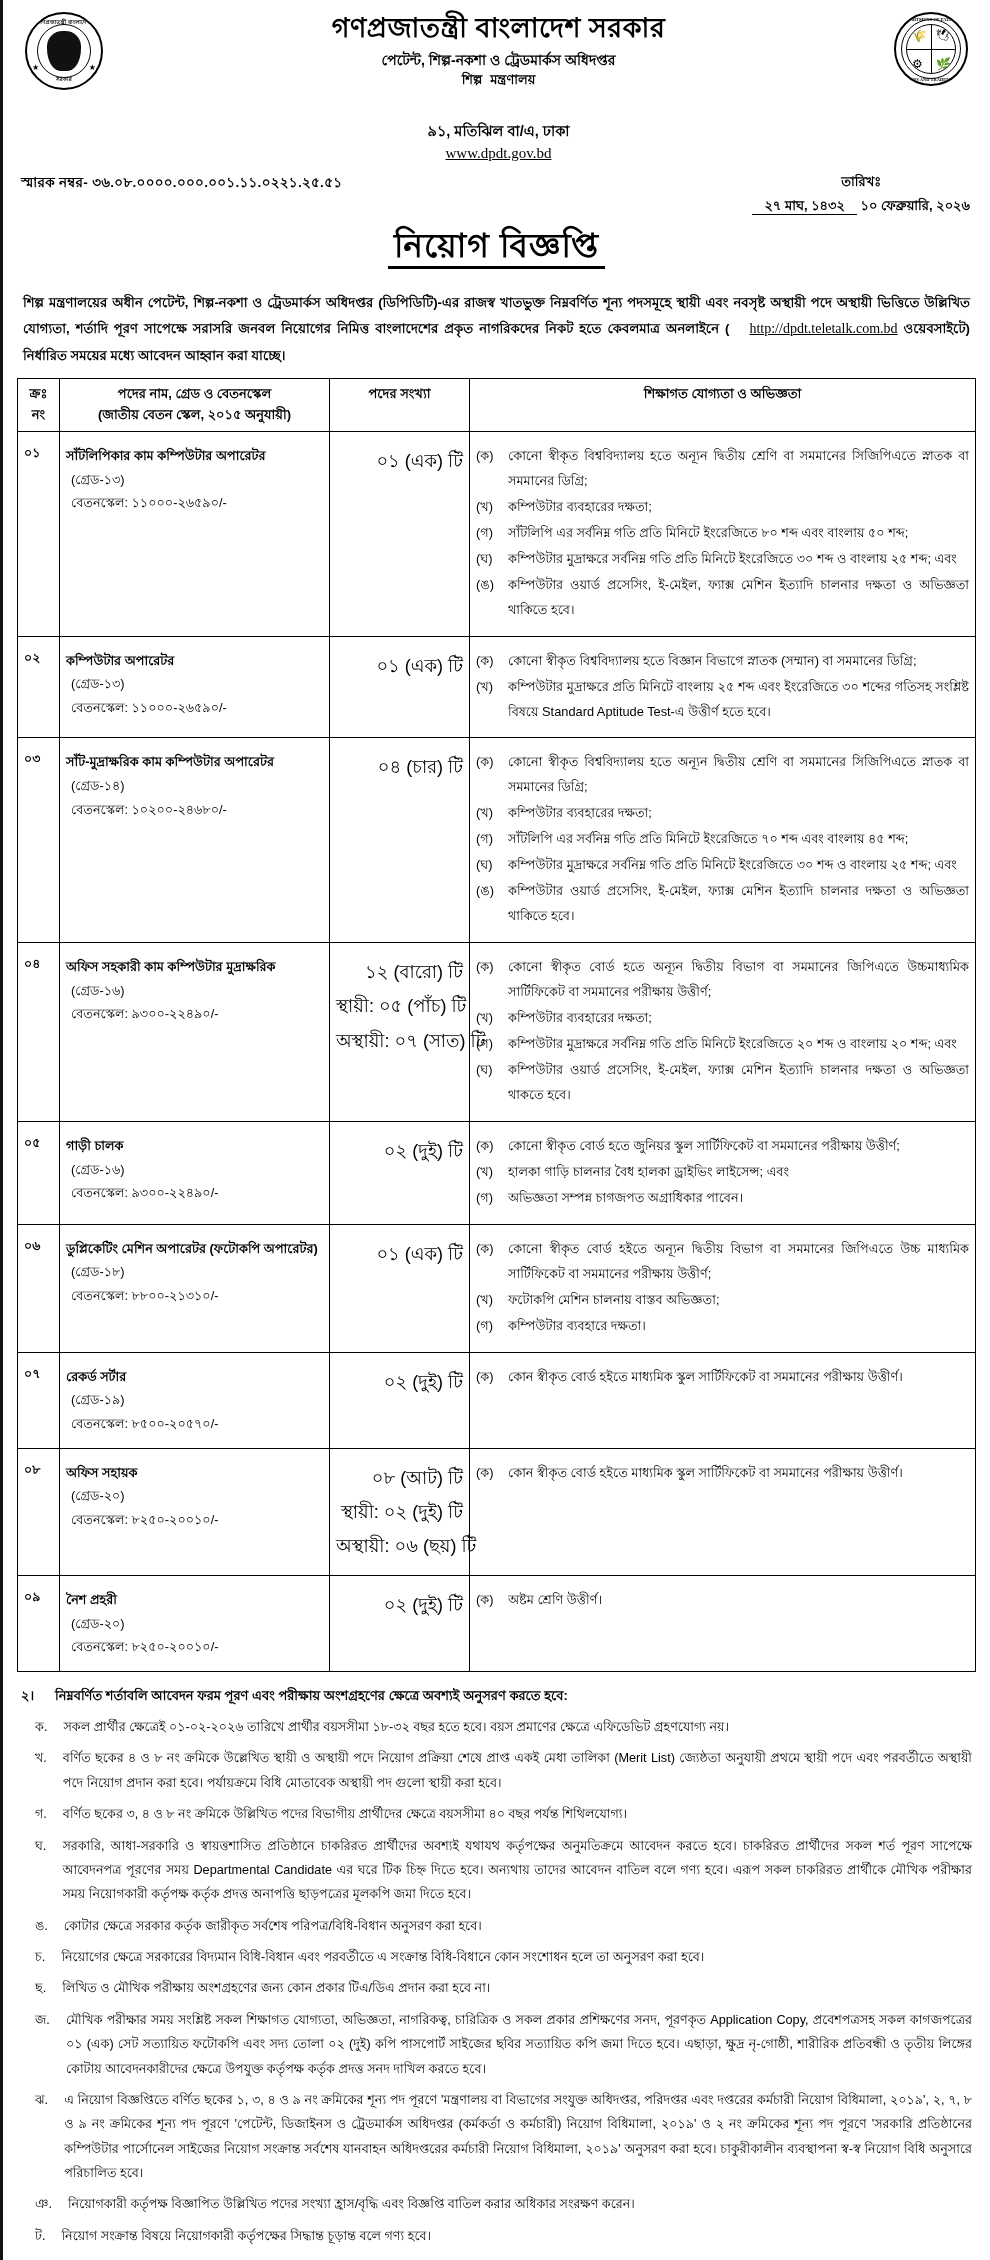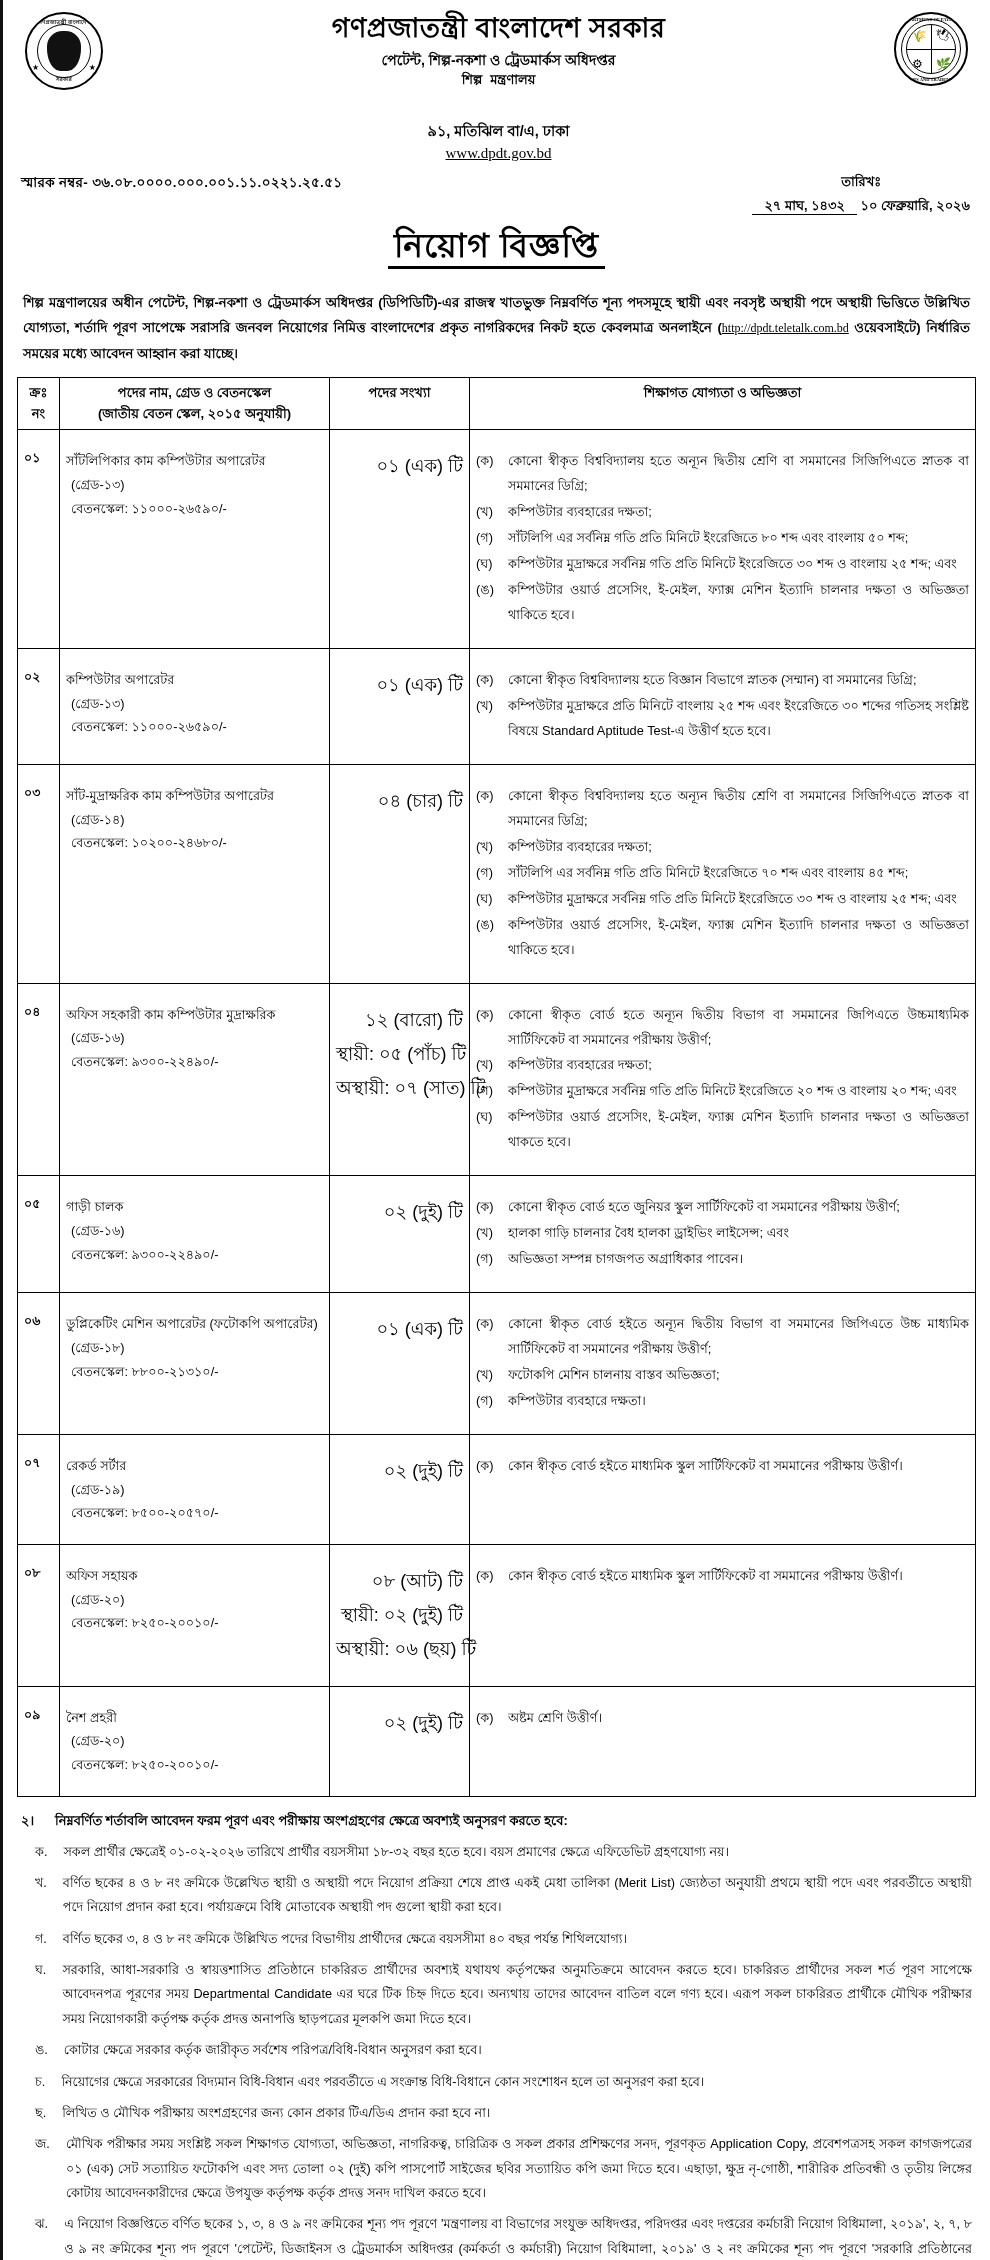--- a/index.html
+++ b/index.html
@@ -186,34 +186,35 @@
     font-weight:bold;
     font-size:13.2px;
     line-height:1.95;
     text-align: justify;
     text-justify: inter-word;
   }
   .intro .url {
     font-family:"Liberation Serif", serif;
     font-weight:normal;
     text-decoration: underline;
-    font-size:12px;
+    font-size:14px;
+    padding-left:20px;
   }
 
   
   table.jobs {
     width: 100%;
     border-collapse: collapse;
     margin: 4px 0 0 0;
     table-layout: fixed;
   }
   table.jobs th, table.jobs td {
     border: 1px solid #000;
     vertical-align: top;
-    padding: 19px 6px;
+    padding: 12px 6px;
   }
   table.jobs th {
     text-align:center;
     font-family:"Liberation Sans", sans-serif;
     font-weight:bold;
     font-size:13px;
     line-height:1.6;
     padding: 5px 4px;
     margin-top: 40px;
   }
@@ -229,21 +230,21 @@
     font-size:12.5px;
     padding-top:7px;
     padding-left:5px;
   }
   td.post {
     font-family:"Liberation Sans", sans-serif;
     font-size:12.8px;
     line-height:1.85;
     padding-top:7px;
   }
-  td.post .pname { font-weight:normal; display:block; }
+  td.post .pname { font-weight:bold; display:block; }
   td.post .pgrade { display:block; padding-left:5px; }
   td.post .pscale { display:block; padding-left:5px; }
   td.num {
     text-align:right;
     font-family:Liberation Sans, sans-serif;
     font-size:18px;
     line-height:1.9;
     padding-top:7px;
   }
   td.num div { white-space:nowrap; }

